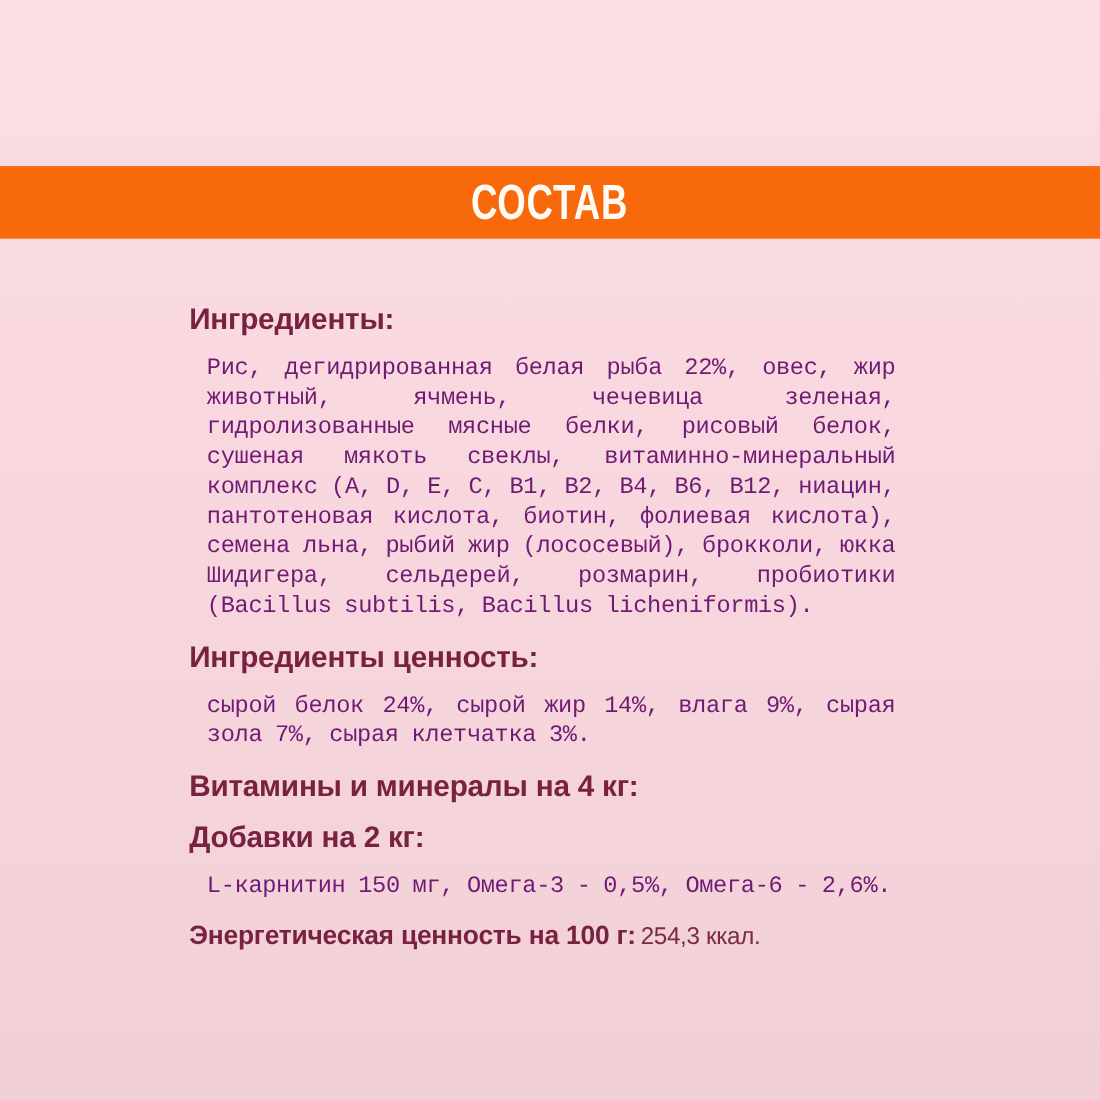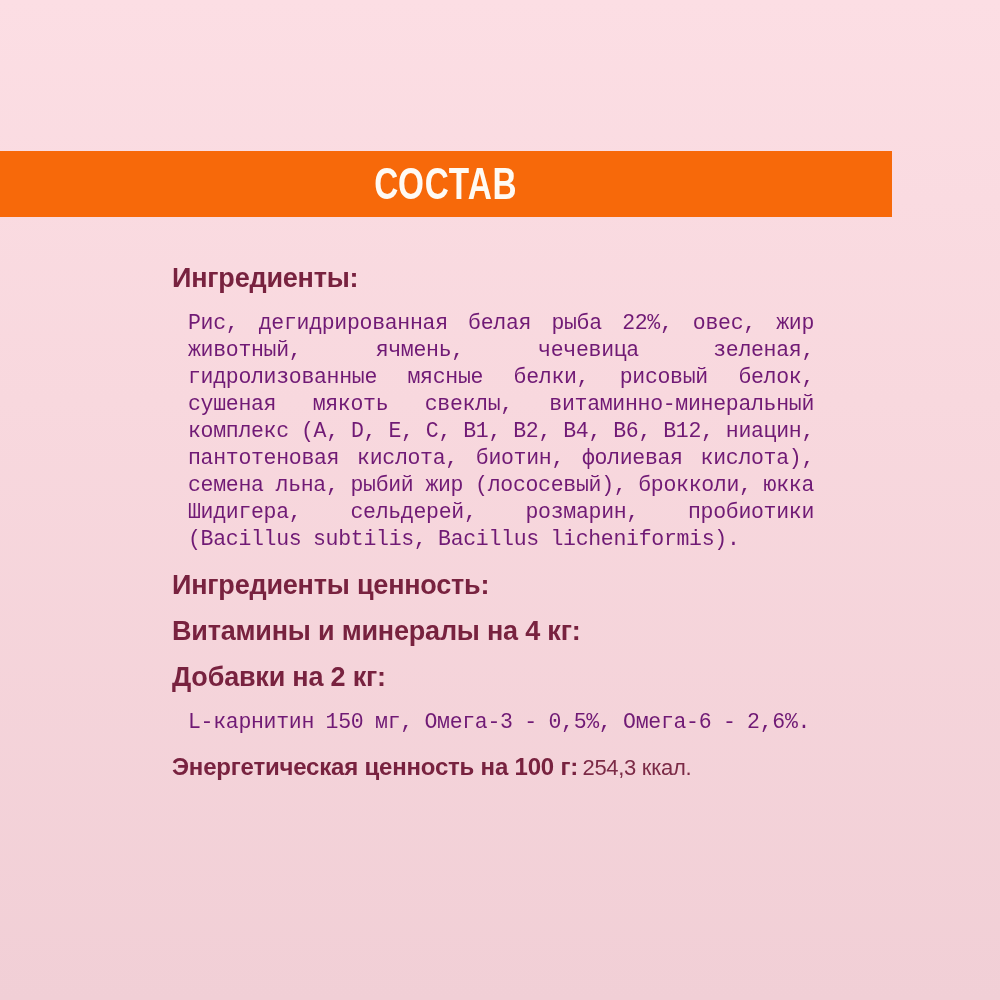--- a/index.html
+++ b/index.html
@@ -11,21 +11,21 @@
     height: 1000px;
     position: relative;
     overflow: hidden;
     background: linear-gradient(180deg, #fcdee4 0%, #f8d8de 40%, #f1cfd6 100%);
     font-family: "Liberation Sans", "DejaVu Sans", sans-serif;
   }
   .banner {
     position: absolute;
     top: 151px;
     left: 0;
-    width: 892px;
+    width: 1000px;
     height: 66px;
     background: #f7690a;
     display: flex;
     align-items: center;
     justify-content: center;
   }
   .banner-title {
     display: inline-block;
     color: #fefaf4;
     font-weight: 700;
@@ -43,21 +43,21 @@
     color: #7b2844;
   }
   .section {
     margin: 0 0 14px 0;
   }
   .section-heading {
     font-size: 27px;
     line-height: 32px;
     font-weight: 700;
     color: #78223f;
-    margin: 0 0 4px 0;
+    margin: 12px 0 4px 0;
     letter-spacing: -0.2px;
   }
   .section-body {
     font-size: 21.5px;
     line-height: 27px;
     margin: 16px;
     text-align: justify;
     letter-spacing: -0.3px;
     word-spacing: -1px;
     color: #701a75;
@@ -88,20 +88,21 @@
 
 <div class="content">
 
   <div class="section">
     <h2 class="section-heading">Ингредиенты:</h2>
     <p class="section-body">Рис, дегидрированная белая рыба 22%, овес, жир животный, ячмень, чечевица зеленая, гидролизованные мясные белки, рисовый белок, сушеная мякоть свеклы, витаминно-минеральный комплекс (A, D, E, C, B1, B2, B4, B6, B12, ниацин, пантотеновая кислота, биотин, фолиевая кислота), семена льна, рыбий жир (лососевый), брокколи, юкка Шидигера, сельдерей, розмарин, пробиотики (Bacillus subtilis, Bacillus licheniformis).</p>
   </div>
 
   <div class="section">
     <h2 class="section-heading">Ингредиенты ценность:</h2>
+    <p class="section-body">сырой белок 24%, сырой жир 14%, влага 9%, сырая зола 7%, сырая клетчатка 3%.</p>
   </div>
 
   <div class="section">
     <h2 class="section-heading">Витамины и минералы на 4 кг:</h2>
   </div>
 
   <div class="section">
     <h2 class="section-heading">Добавки на 2 кг:</h2>
     <p class="section-body">L-карнитин 150 мг, Омега-3 - 0,5%, Омега-6 - 2,6%.</p>
   </div>

